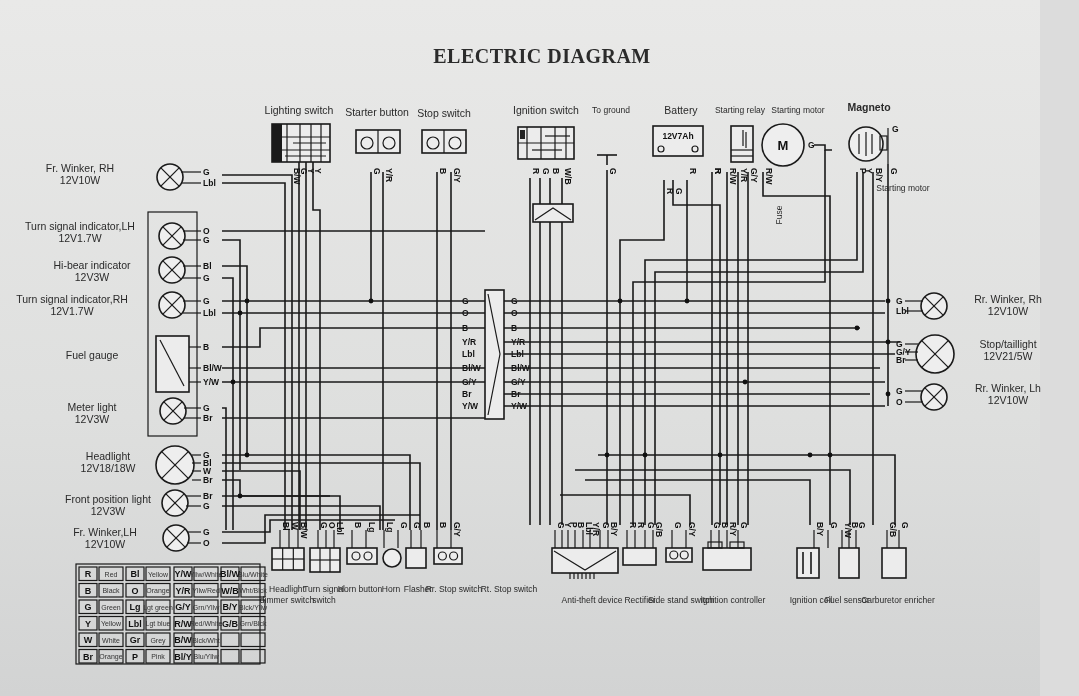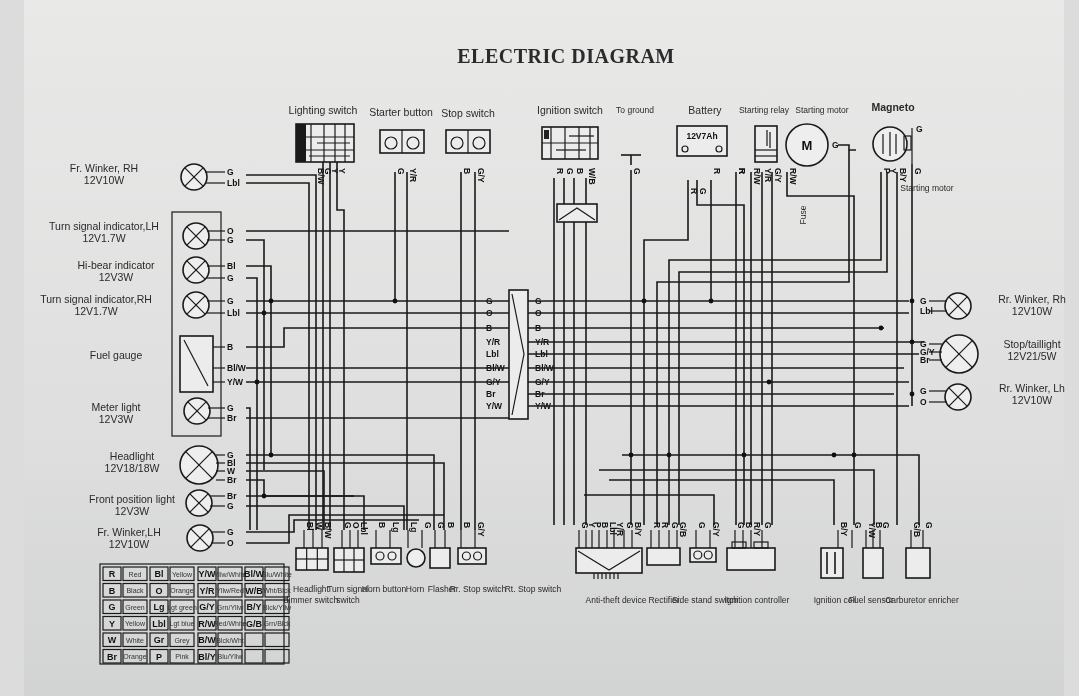--- a/index.html
+++ b/index.html
@@ -1,17 +1,17 @@
 <!DOCTYPE html>
 <html><head>
 <meta charset="utf-8">
 <style>
   html,body{margin:0;padding:0;}
   body{width:1079px;height:696px;overflow:hidden;background:#dcdcdc;font-family:"Liberation Sans",sans-serif;}
-  #stage{position:relative;width:1040px;height:696px;background:linear-gradient(180deg,#e9e9e8 0%,#dedfde 60%,#d2d3d3 100%);margin-left:24px;}
+  #stage{position:relative;width:1040px;height:696px;background:linear-gradient(180deg,#e9e9e8 0%,#dedfde 60%,#d2d3d3 100%);}
   svg{position:absolute;left:0;top:0;}
   .title{font-family:"Liberation Serif",serif;font-weight:bold;font-size:20px;fill:#2b2b2b;letter-spacing:0.5px;}
   .lbl{font-family:"Liberation Sans",sans-serif;font-size:10.5px;fill:#2a2a2a;}
   .lblsm{font-family:"Liberation Sans",sans-serif;font-size:8.5px;fill:#2a2a2a;}
   .wc{font-family:"Liberation Sans",sans-serif;font-size:8.5px;font-weight:bold;fill:#111;}
   .legk{font-family:"Liberation Sans",sans-serif;font-size:9px;font-weight:bold;fill:#111;}
   .legv{font-family:"Liberation Sans",sans-serif;font-size:7px;fill:#333;}
   .w{stroke:#1a1a1a;stroke-width:1.6;fill:none;}
   .wt{stroke:#1a1a1a;stroke-width:1.2;fill:none;}
   .box{stroke:#1a1a1a;stroke-width:1.6;fill:#ececec;}

